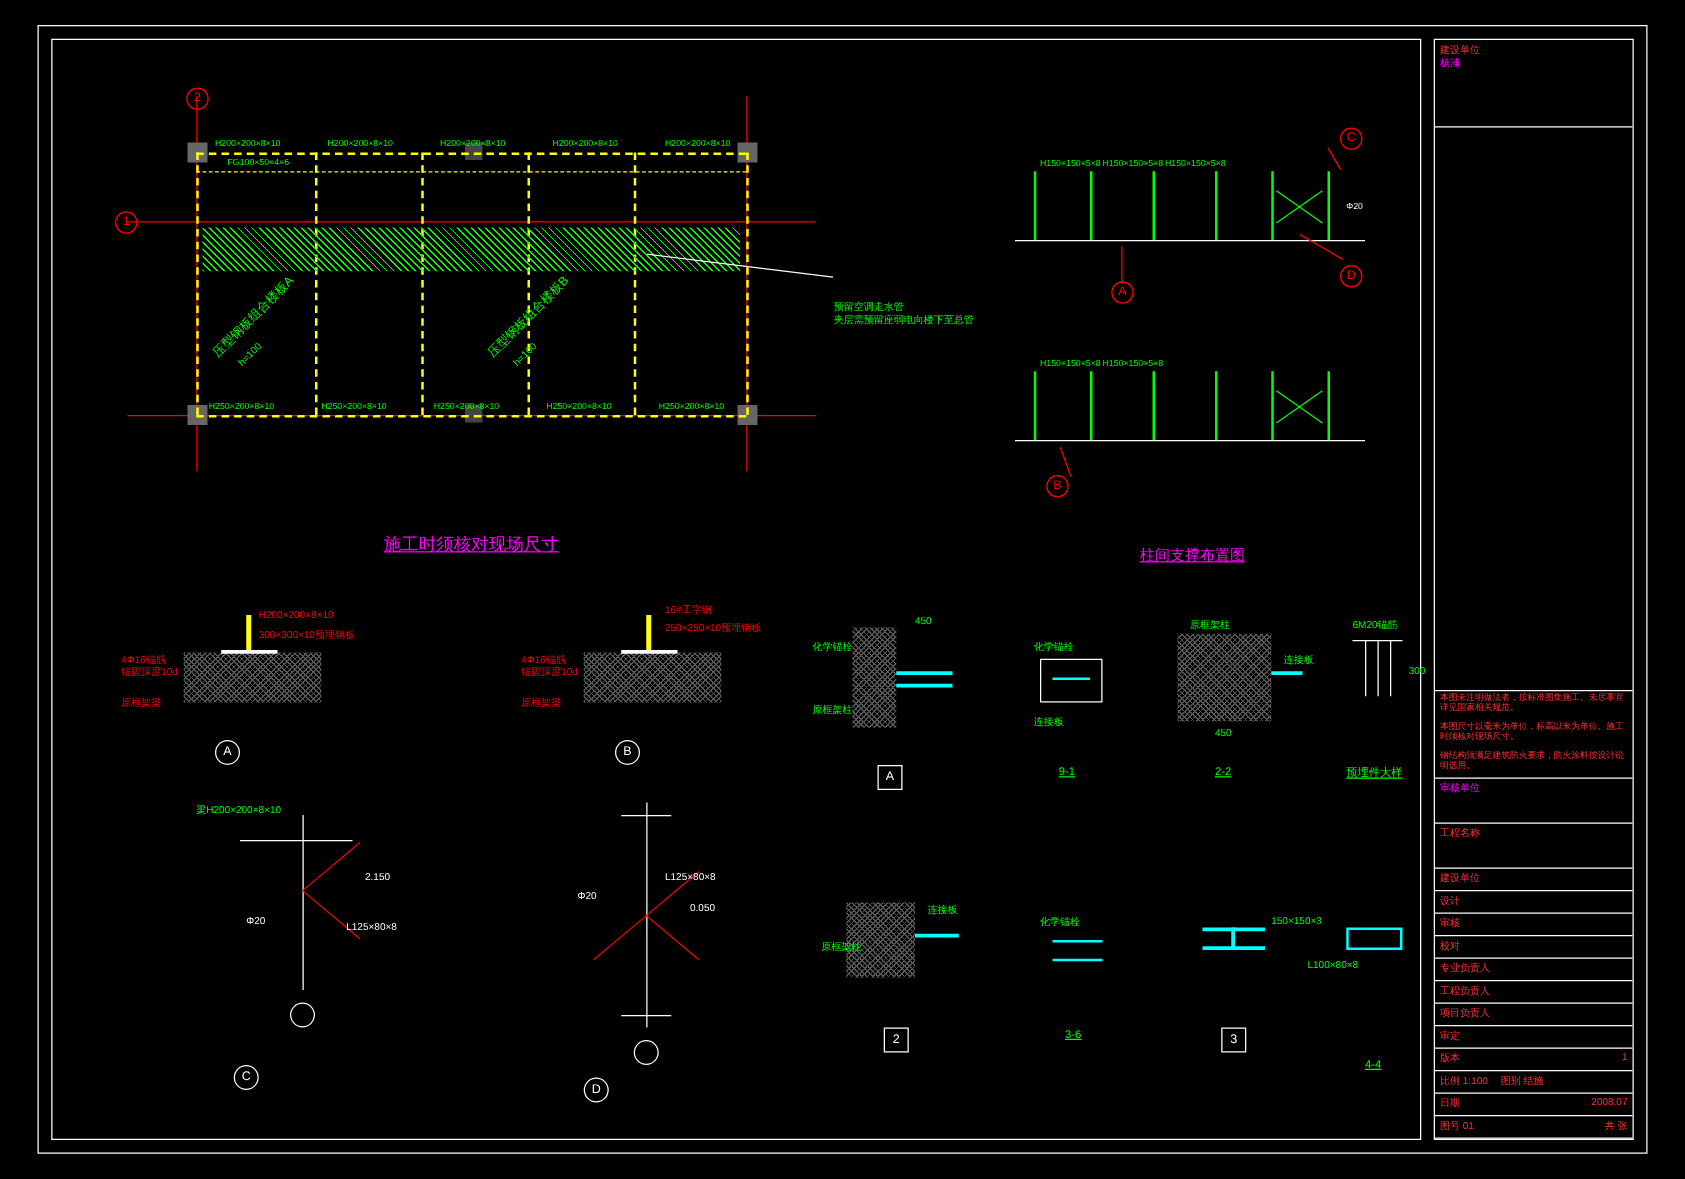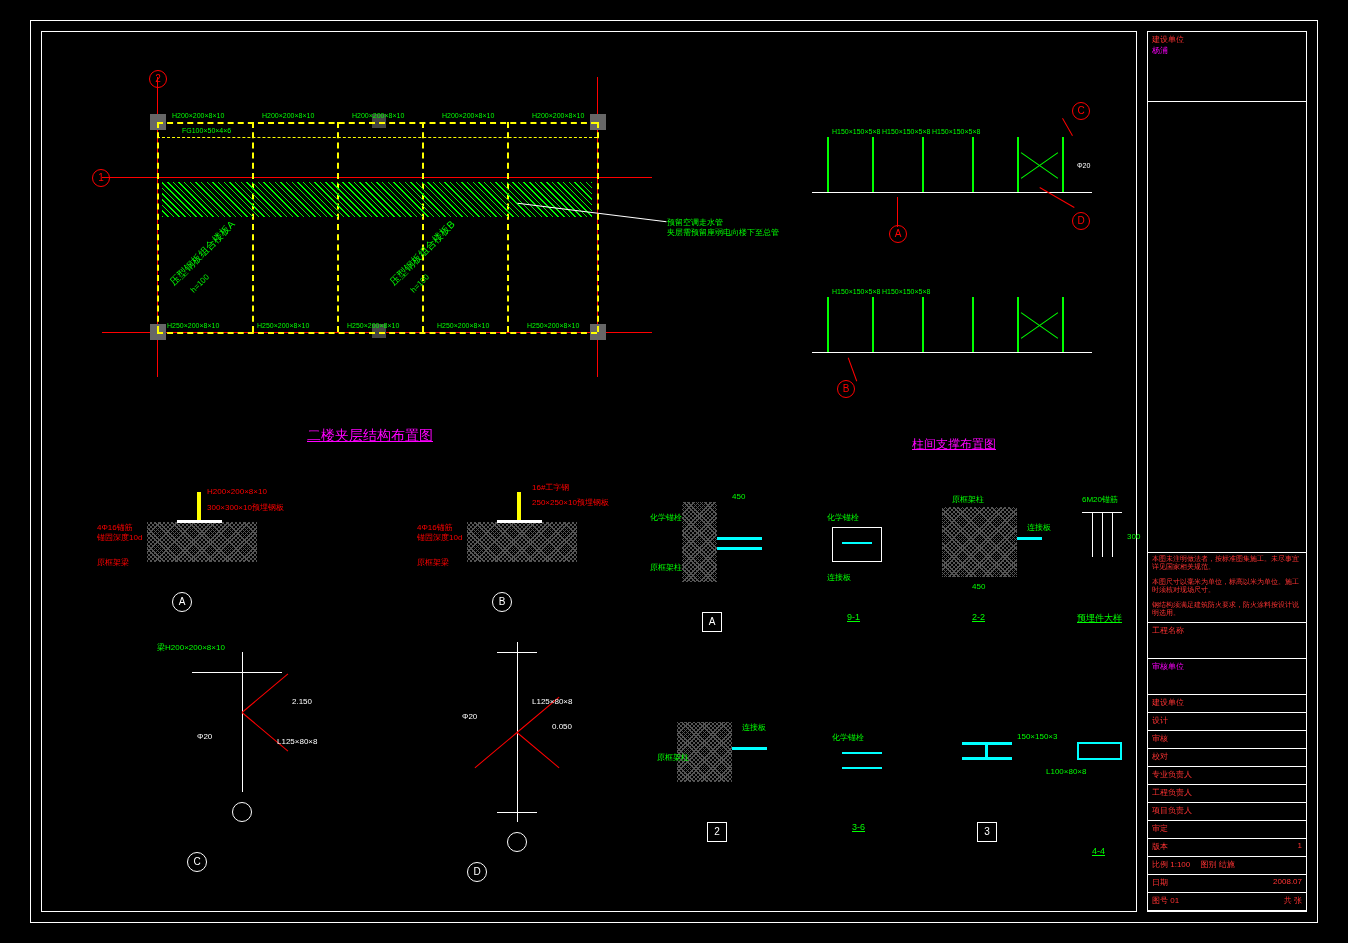--- a/index.html
+++ b/index.html
@@ -13,21 +13,21 @@
 .grid-mark { position:absolute; width:18px; height:18px; border:1px solid #f00; border-radius:50%; font-size:10px; color:#f00; text-align:center; line-height:16px; }
 .grid-line-h { position:absolute; height:0; border-top:1px solid #f00; }
 .grid-line-v { position:absolute; width:0; border-left:1px solid #f00; }
 .beam-h { position:absolute; height:0; border-top:2px dashed #ff0; }
 .beam-v { position:absolute; width:0; border-left:2px dashed #ff0; }
 .beam-lbl { position:absolute; font-size:7px; color:#0f0; white-space:nowrap; }
 .col { position:absolute; width:16px; height:16px; background:#666; }
 .hatch { position:absolute; background:repeating-linear-gradient(45deg,#0f0 0,#0f0 1px,transparent 1px,transparent 4px); }
 .title { position:absolute; font-size:14px; color:#f0f; text-decoration:underline; }
 .title2 { position:absolute; font-size:12px; color:#f0f; text-decoration:underline; }
-.note { position:absolute; font-size:8px; color:#0f0; }
+.note { position:absolute; font-size:8px; color:#0f0;margin-top:23px; }
 .det-lbl { position:absolute; font-size:8px; color:#f00; white-space:nowrap; }
 .det-lbl2 { position:absolute; font-size:8px; color:#0f0; white-space:nowrap; }
 .det-hex { position:absolute; width:20px; height:20px; border:1px solid #fff; color:#fff; font-size:10px; text-align:center; line-height:18px; transform:rotate(0deg); }
 .wline { position:absolute; background:#fff; }
 .cline { position:absolute; background:#0ff; }
 .yline { position:absolute; background:#ff0; }
 .rline { position:absolute; background:#f00; }
 .diag-txt { position:absolute; font-size:10px; color:#0f0; transform:rotate(-45deg); transform-origin:left center; white-space:nowrap; }
 .sec-title { position:absolute; font-size:9px; color:#0f0; text-decoration:underline; }
 .brace-col { position:absolute; width:0; border-left:2px solid #0f0; }
@@ -86,21 +86,21 @@
 
     <div class="diag-txt" style="left:130px;top:245px">压型钢板组合楼板A</div>
     <div class="diag-txt" style="left:150px;top:255px;font-size:8px">h=100</div>
     <div class="diag-txt" style="left:350px;top:245px">压型钢板组合楼板B</div>
     <div class="diag-txt" style="left:370px;top:255px;font-size:8px">h=100</div>
 
     <div class="wline" style="left:475px;top:180px;width:150px;height:1px;transform:rotate(7deg)"></div>
     <div class="note" style="left:625px;top:185px">预留空调走水管</div>
     <div class="note" style="left:625px;top:195px">夹层需预留座弱电向楼下至总管</div>
 
-    <div class="title" style="left:265px;top:395px">二楼夹层结构布置图</div>
+    <div class="title" style="left:265px;top:395px">施工时须核对现场尺寸</div>
 
     <div class="wline" style="left:770px;top:160px;width:280px;height:1px"></div>
     <div class="brace-col" style="left:785px;top:105px;height:55px"></div>
     <div class="brace-col" style="left:830px;top:105px;height:55px"></div>
     <div class="brace-col" style="left:880px;top:105px;height:55px"></div>
     <div class="brace-col" style="left:930px;top:105px;height:55px"></div>
     <div class="brace-col" style="left:975px;top:105px;height:55px"></div>
     <div class="brace-col" style="left:1020px;top:105px;height:55px"></div>
     <div class="brace-x" style="left:975px;top:105px;width:45px;height:55px"></div>
     <div class="beam-lbl" style="left:790px;top:96px">H150×150×5×8</div>
@@ -229,22 +229,22 @@
   </div>
 
   <div class="titleblock">
     <div class="tb-row vtall"><span>建设单位</span><br><span style="color:#f0f">杨浦</span></div>
     <div class="tb-row" style="flex:1"></div>
     <div class="tb-row vtall" style="font-size:7px;line-height:1.1">
       <span>本图未注明做法者，按标准图集施工。未尽事宜详见国家相关规范。</span><br><br>
       <span>本图尺寸以毫米为单位，标高以米为单位。施工时须核对现场尺寸。</span><br><br>
       <span>钢结构须满足建筑防火要求，防火涂料按设计说明选用。</span>
     </div>
+    <div class="tb-row tall"><span style="color:#f0f">审核单位</span></div>
     <div class="tb-row tall"><span>工程名称</span></div>
-    <div class="tb-row tall"><span style="color:#f0f">审核单位</span></div>
     <div class="tb-row">建设单位</div>
     <div class="tb-row">设计</div>
     <div class="tb-row">审核</div>
     <div class="tb-row">校对</div>
     <div class="tb-row">专业负责人</div>
     <div class="tb-row">工程负责人</div>
     <div class="tb-row">项目负责人</div>
     <div class="tb-row">审定</div>
     <div class="tb-row"><span>版本</span> <span style="float:right">1</span></div>
     <div class="tb-row"><span>比例</span> <span>1:100</span> <span style="margin-left:8px">图别</span> <span>结施</span></div>

